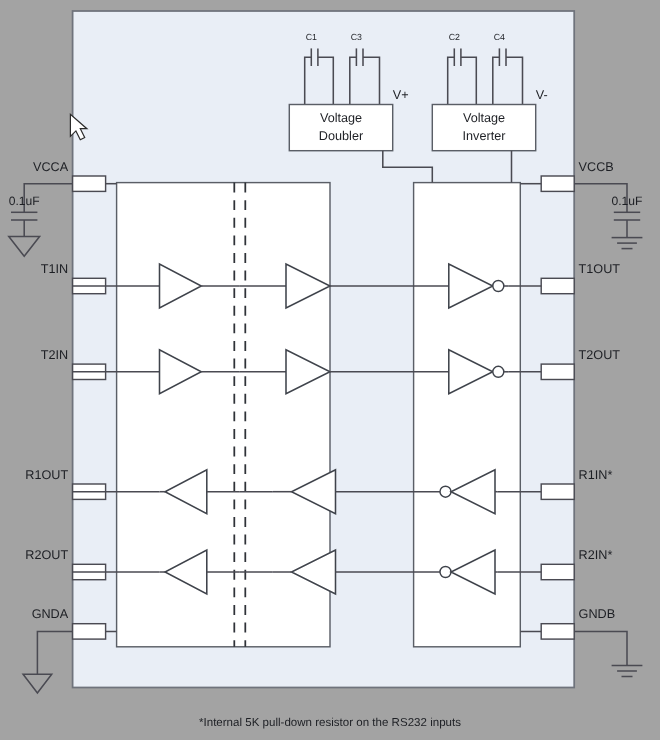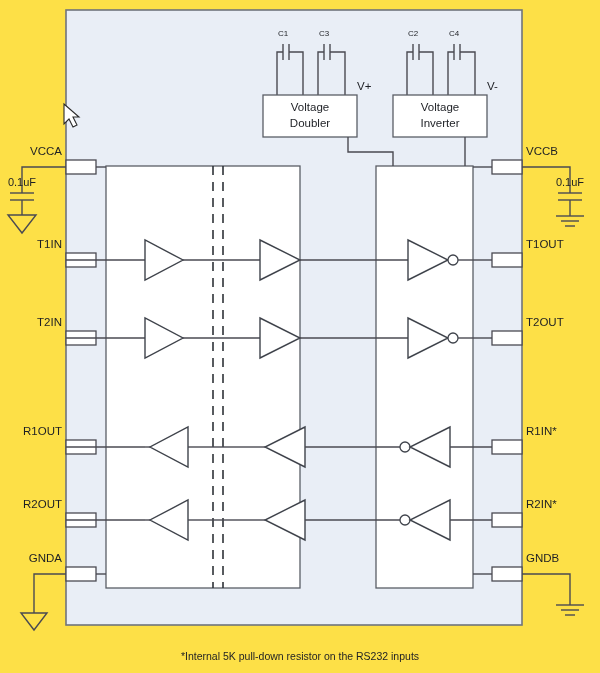--- a/index.html
+++ b/index.html
@@ -4,21 +4,21 @@
 <style>
   html, body {
     margin: 0;
     padding: 0;
     background: #ffffff;
   }
   #root {
     position: relative;
     width: 600px;
     height: 673px;
-    background: #fde047;
+    background: #a3a3a3;
     font-family: "Liberation Sans", sans-serif;
     overflow: hidden;
   }
   svg#diagram {
     position: absolute;
     left: 0;
     top: 0;
     width: 600px;
     height: 673px;
   }

